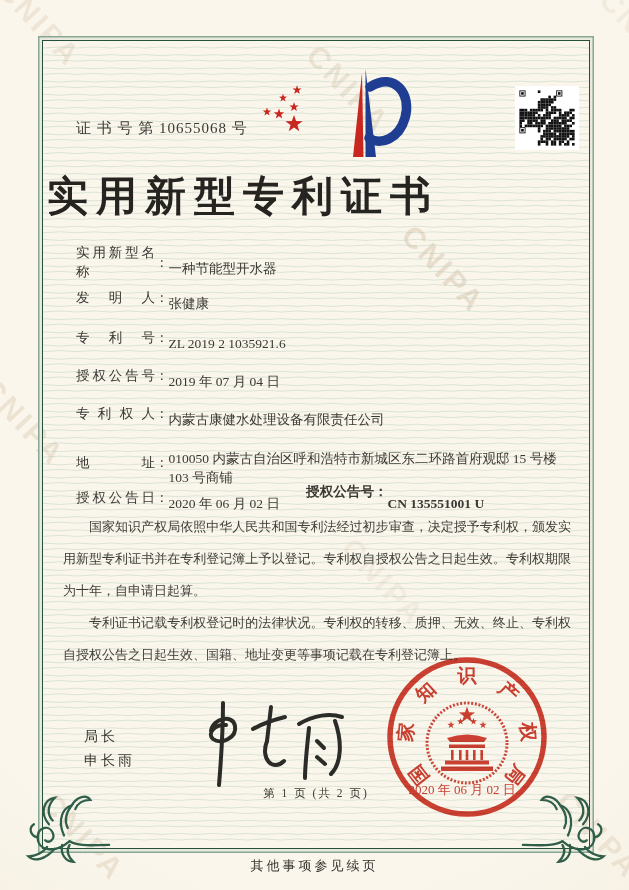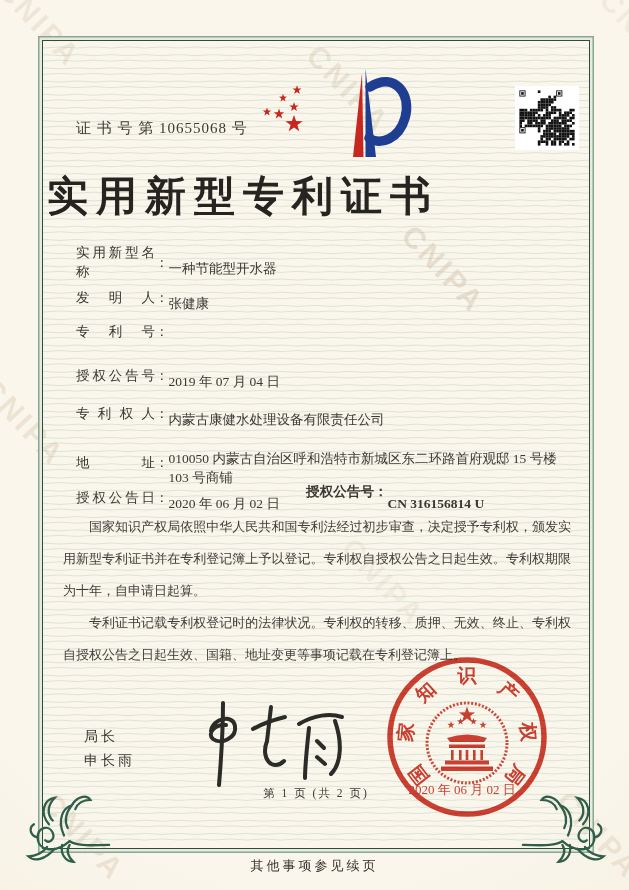--- a/index.html
+++ b/index.html
@@ -308,20 +308,21 @@
         <span class="val">一种节能型开水器</span>
       </div>
       <div class="row" style="top:241px">
         <span class="lab">发明人</span>
           <span>：</span>
         <span class="val">张健康</span>
       </div>
       <div class="row" style="top:281px">
         <span class="lab">专利号</span>
           <span>：</span>
+        <span class="val">ZL 2019 2 1035921.6</span>
       </div>
       <div class="row" style="top:319px">
         <span class="lab">授权公告号</span>
           <span>：</span>
         <span class="val">2019 年 07 月 04 日</span>
       </div>
       <div class="row" style="top:357px">
         <span class="lab">专利权人</span>
           <span>：</span>
         <span class="val">内蒙古康健水处理设备有限责任公司</span>
@@ -331,21 +332,21 @@
           <span>：</span>
         <span class="val">010050 内蒙古自治区呼和浩特市新城区东二环路首府观邸 15 号楼 103 号商铺</span>
       </div>
       <div class="row" style="top:441px">
         <span class="lab">授权公告日</span>
           <span>：</span>
         <span class="val" style="max-width:140px">2020 年 06 月 02 日</span>
         <span class="pair2">
           <span class="lab">授权公告号</span>
             <span>：</span>
-          <span class="val">CN 316156814 U</span>
+          <span class="val">CN 135551001 U</span>
         </span>
       </div>
     </div>
 
     <div class="paras">
       <p>国家知识产权局依照中华人民共和国专利法经过初步审查，决定授予专利权，颁发实用新型专利证书并在专利登记簿上予以登记。专利权自授权公告之日起生效。专利权期限为十年，自申请日起算。</p>
       <p>专利证书记载专利权登记时的法律状况。专利权的转移、质押、无效、终止、专利权自授权公告之日起生效、国籍、地址变更等事项记载在专利登记簿上。</p>
     </div>
 
     <div class="signer">

